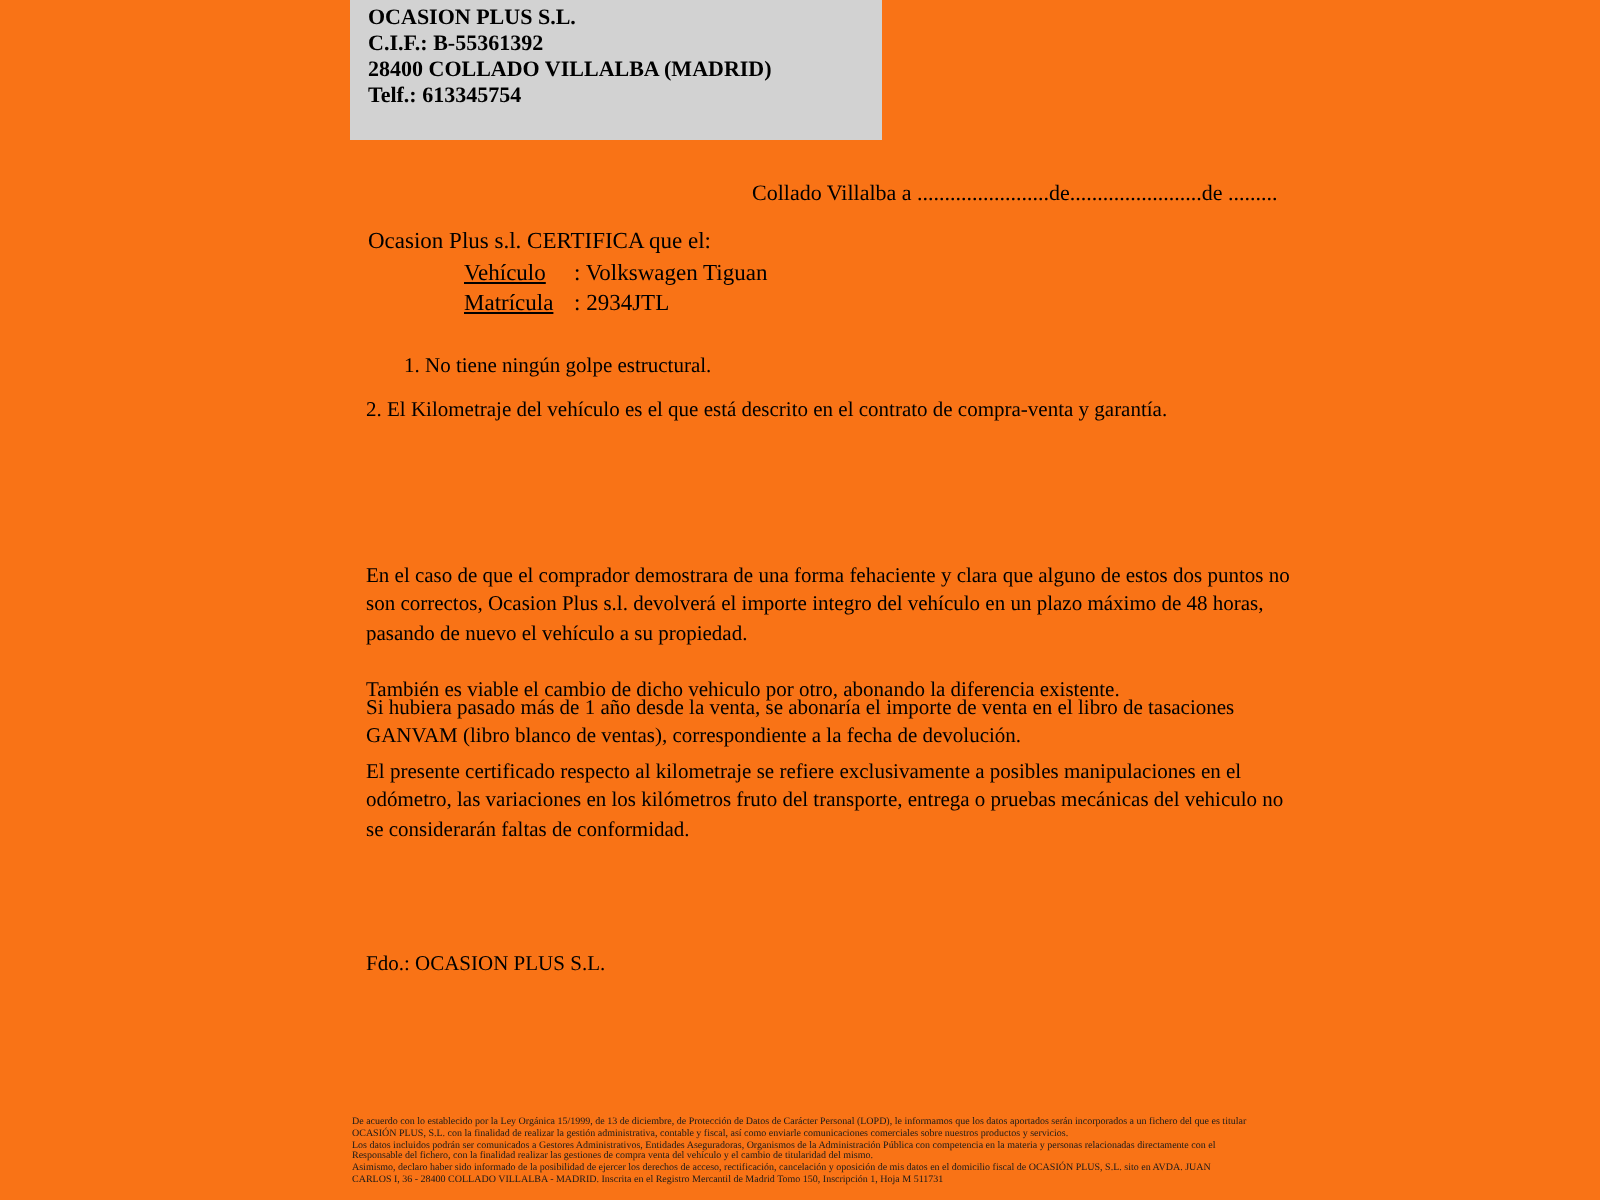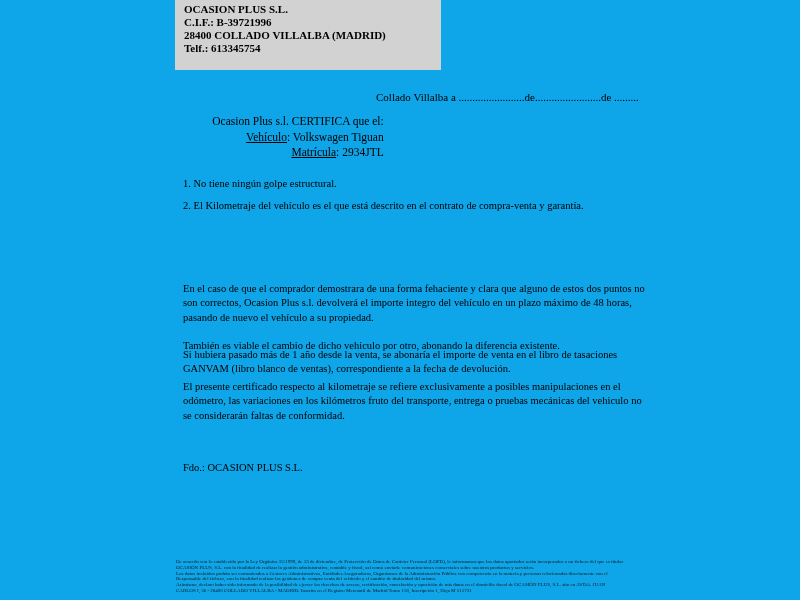--- a/index.html
+++ b/index.html
@@ -1,50 +1,50 @@
 <!DOCTYPE html>
 <html><head>
 <meta charset="utf-8">
 <style>
   html,body{margin:0;padding:0;background:#ffffff;}
   .page{
-    position:relative;width:800px;height:600px;background:#0ea5e9;
+    position:relative;width:800px;height:600px;background:#f97316;
     font-family:"Liberation Serif", serif;color:#000;overflow:hidden;
   }
   .header-box{
     position:absolute;left:175px;top:0;width:266px;height:70px;
     background:#d2d2d2;box-sizing:border-box;padding:3px 6px 0 9px;
     font-weight:bold;font-size:11px;line-height:13px;
   }
   .date-line{position:absolute;left:376px;top:91px;font-size:11px;}
   .certify{position:absolute;left:184px;top:114px;font-size:11.5px;line-height:15.5px;}
-  .certify .row{white-space:nowrap;text-align:right;}
+  .certify .row{white-space:nowrap;}
   .u-label{display:inline-block;min-width:55px;text-decoration:underline;margin-left:48px;}
   .point{position:absolute;left:183px;font-size:10.5px;white-space:nowrap;}
-  .point-1{top:178px;}
+  .point-1{top:178px;margin-left:19px;}
   .point-2{top:200px;}
   .para{position:absolute;left:183px;width:462px;font-size:10.5px;line-height:14.4px;text-align:left;margin-top:44px;}
   .para-1{top:238px;}
   .para-2{top:295px;}
   .para-3{top:304px;}
   .para-4{top:336px;}
-  .signature{position:absolute;left:183px;top:462px;font-size:10.5px;}
+  .signature{position:absolute;left:183px;top:477px;font-size:10.5px;}
   .legal{
     position:absolute;left:176px;top:559px;width:460px;
     font-size:5px;line-height:5.8px;white-space:nowrap;color:#1a1a1a;
   }
 </style>
 </head>
 <body>
 
 <div class="page">
 
   <div class="header-box">
     <div>OCASION PLUS S.L.</div>
-    <div>C.I.F.: B-39721996</div>
+    <div>C.I.F.: B-55361392</div>
     <div>28400 COLLADO VILLALBA (MADRID)</div>
     <div>Telf.: 613345754</div>
   </div>
 
   <div class="date-line">Collado Villalba a ........................de........................de .........</div>
 
   <div class="certify">
     <div class="row">Ocasion Plus s.l. CERTIFICA que el:</div>
     <div class="row"><span class="u-label">Vehículo</span><span>: Volkswagen Tiguan</span></div>
     <div class="row"><span class="u-label">Matrícula</span><span>: 2934JTL</span></div>

